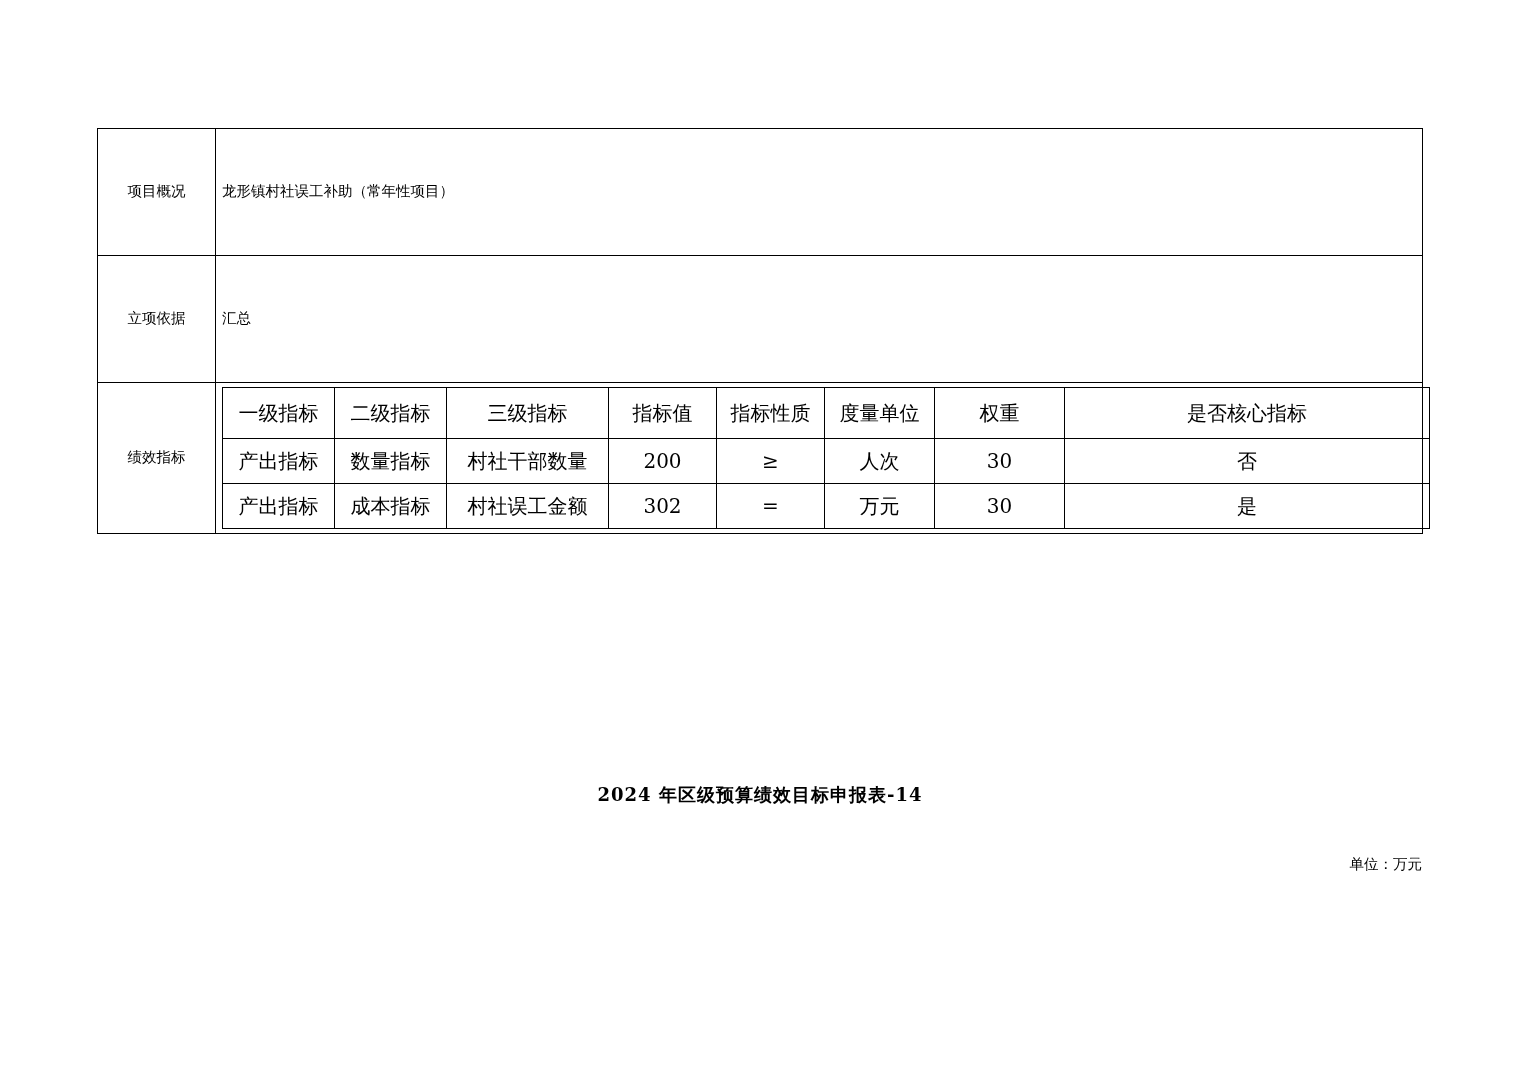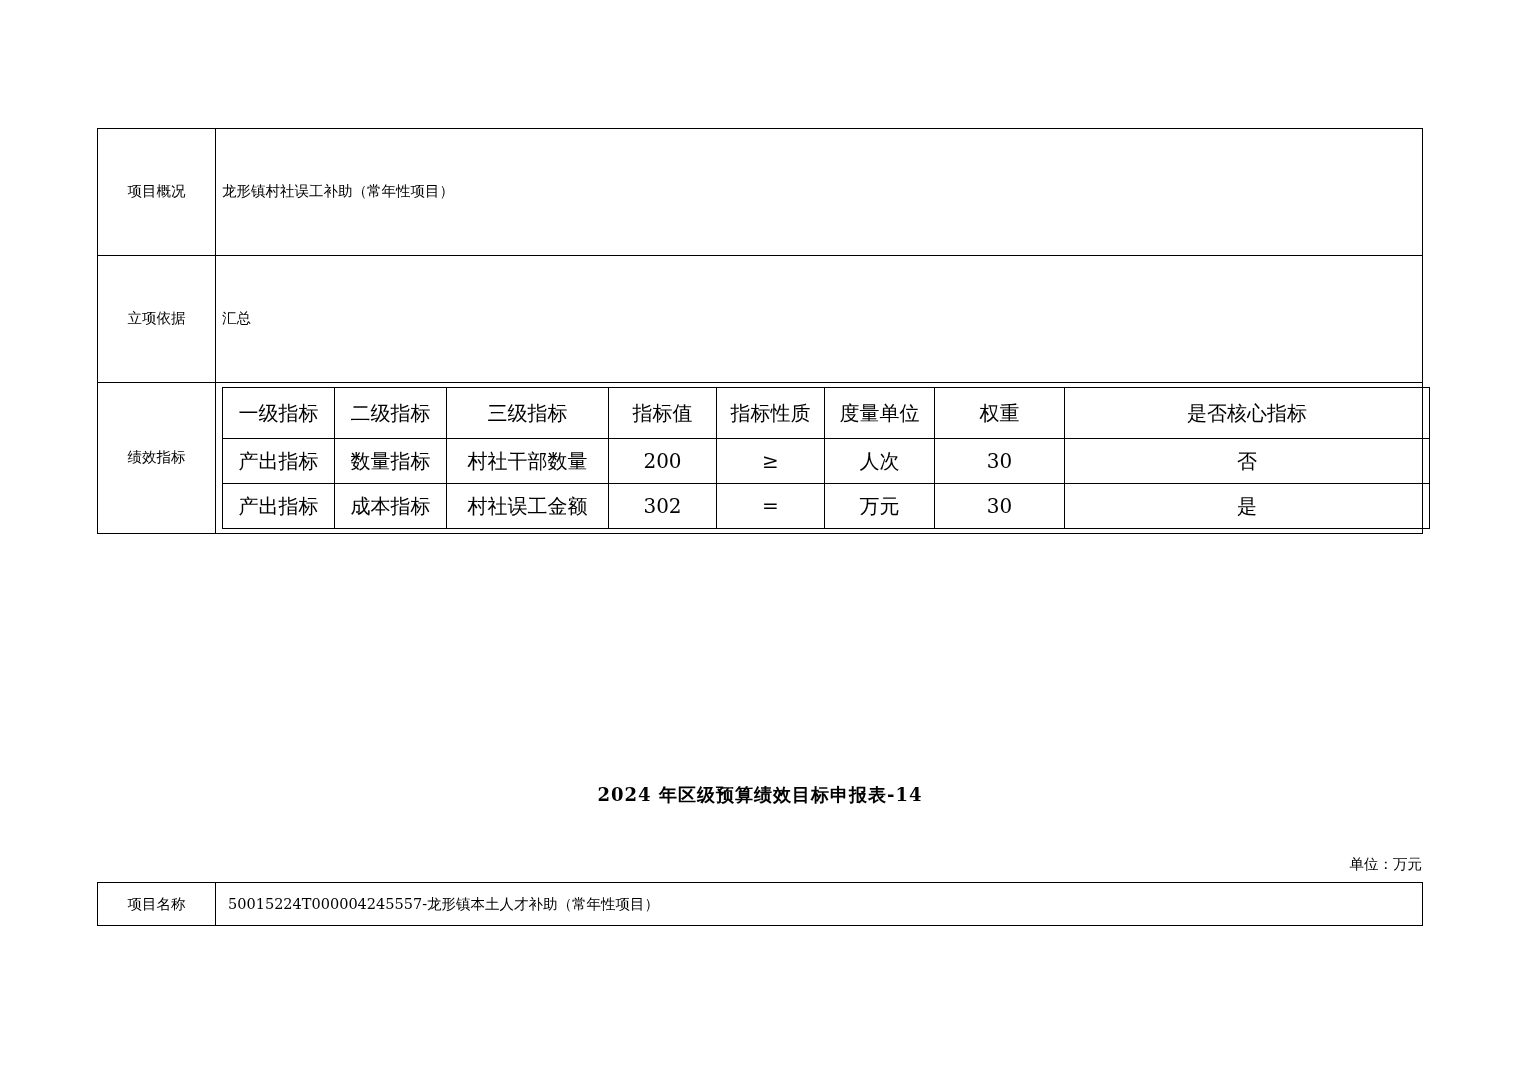--- a/index.html
+++ b/index.html
@@ -174,26 +174,14 @@
           </table>
         </td>
       </tr>
     </tbody>
   </table>
 
   <div class="title-main">2024 年区级预算绩效目标申报表-14</div>
 
   <div class="unit-note">单位：万元</div>
 
-  <table class="second-table">
-    <colgroup>
-      <col style="width:118px">
-      <col style="width:1207px">
-    </colgroup>
-    <tbody>
-      <tr>
-        <td class="label-cell">项目名称</td>
-        <td class="content-cell">50015224T000004245557-龙形镇本土人才补助（常年性项目）</td>
-      </tr>
-    </tbody>
-  </table>
 
 </div>
 
 </body></html>

